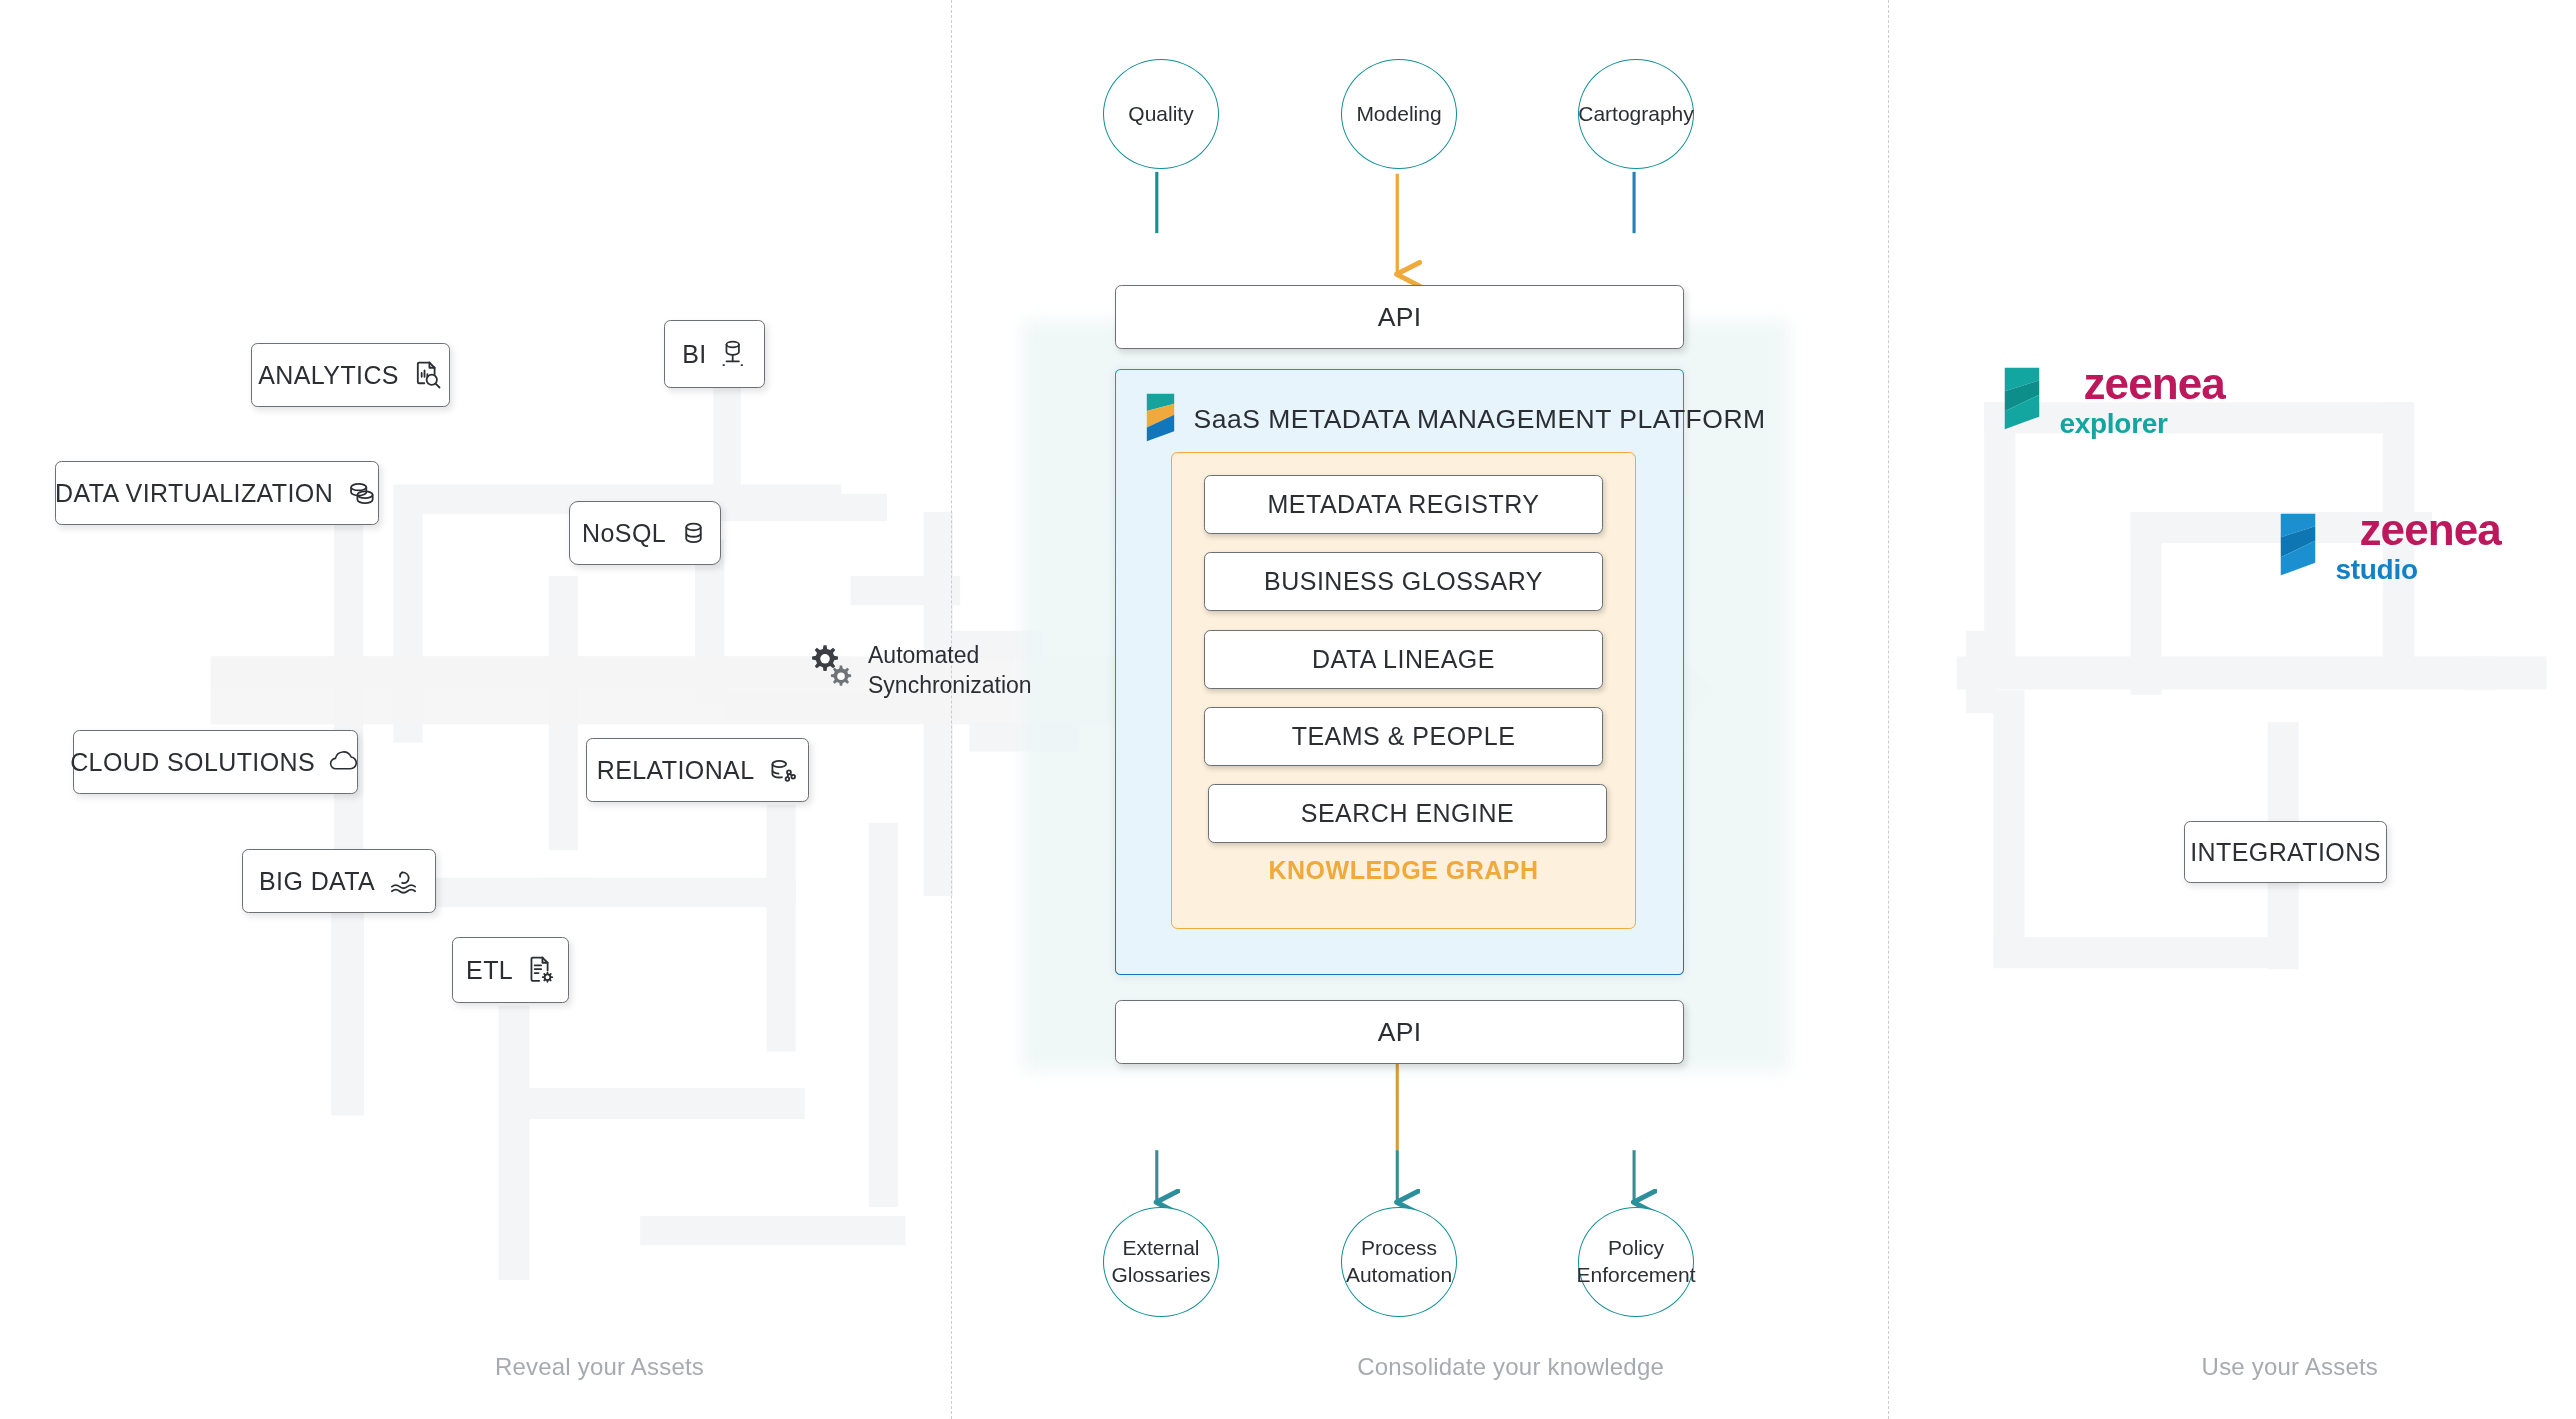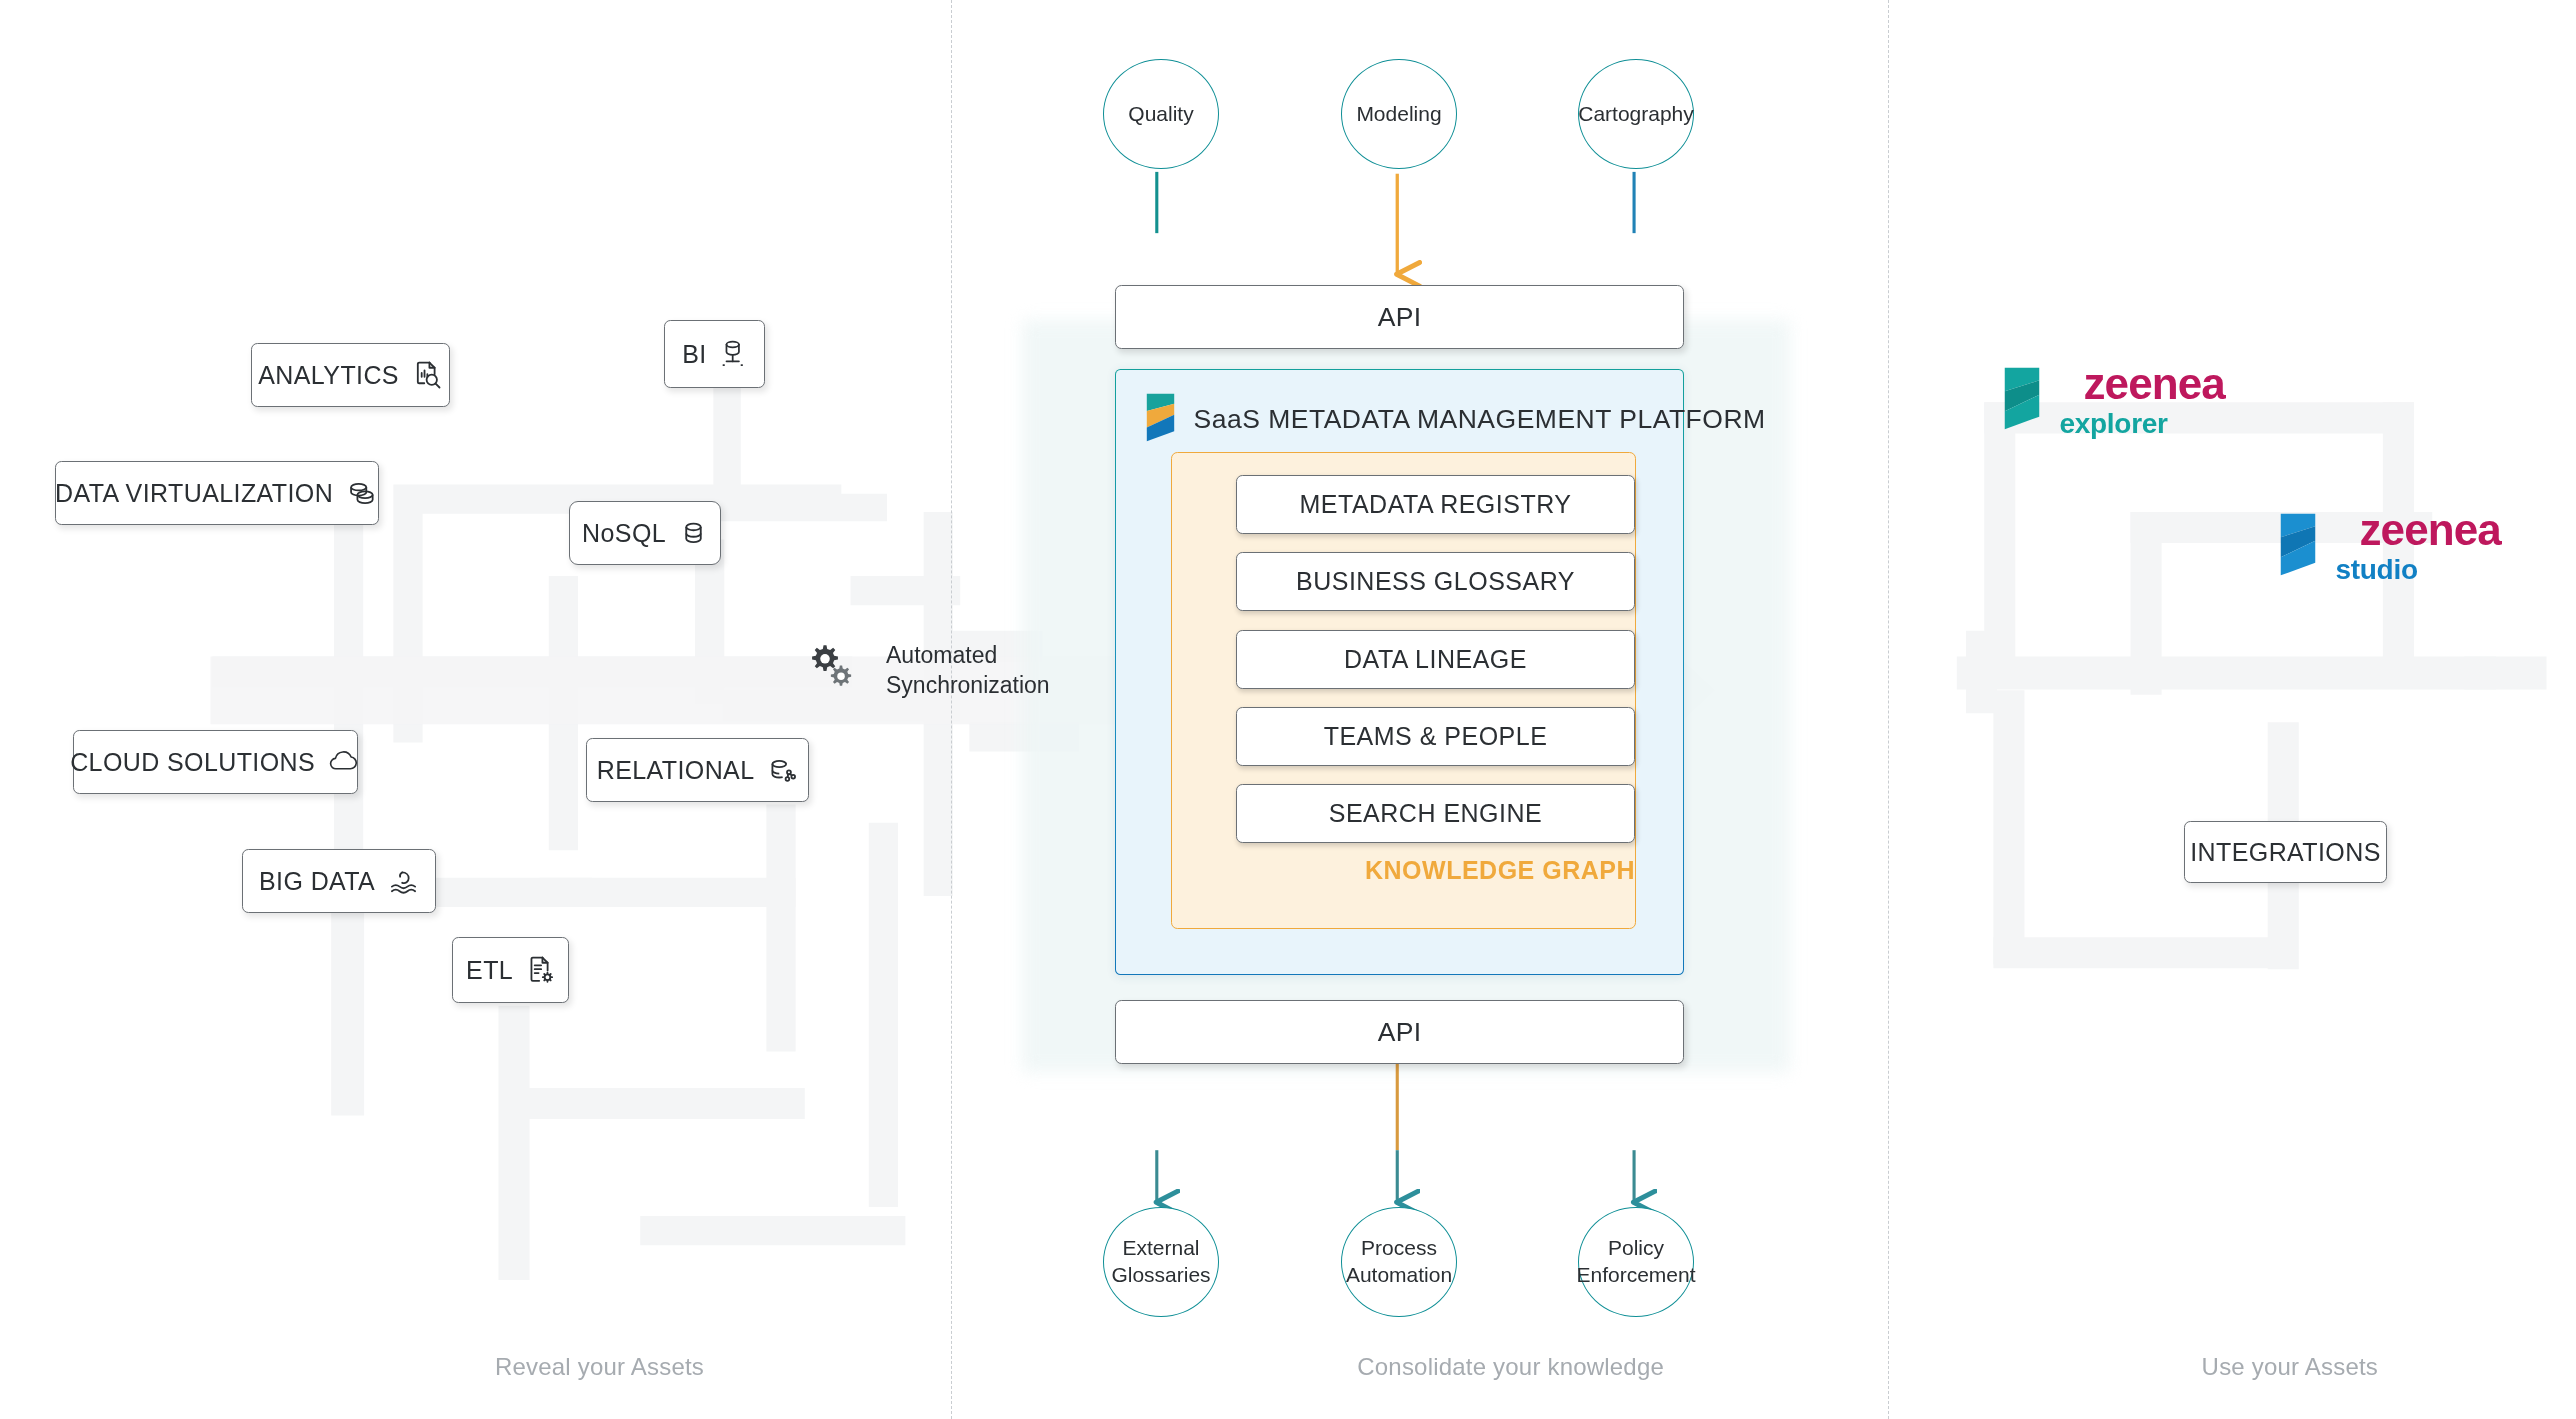--- a/index.html
+++ b/index.html
@@ -63,21 +63,21 @@
   }
   .platform-title-row{
     position:absolute;display:flex;align-items:center;gap:16.5px;z-index:7;
   }
   .platform-title{
     font-size:26.5px;color:#2b2f33;letter-spacing:0.5px;white-space:nowrap;text-align:right;
   }
   .kg-box{
     position:absolute;z-index:6;
     background:#fdf1dd;border:1.8px solid #f0a93c;border-radius:6.4px;
-    display:flex;flex-direction:column;align-items:flex-end;
+    display:flex;flex-direction:column;align-items:center;
     box-sizing:border-box;
   }
   .kg-item{
     background:#fff;border:1.8px solid #6b7075;border-radius:6.4px;
     box-shadow:1.8px 2.7px 5.5px rgba(0,0,0,.16);
     display:flex;align-items:center;justify-content:center;
     font-size:25px;color:#2b2f33;letter-spacing:0.5px;box-sizing:border-box;
   }
   .kg-label{
     font-size:25px;color:#f0a93c;letter-spacing:0.5px;font-weight:600;
@@ -87,21 +87,21 @@
   .node-circle{
     position:absolute;z-index:6;
     border:1.8px solid #0f8f96;border-radius:50%;
     background:#fff;
     display:flex;align-items:center;justify-content:center;
     text-align:center;line-height:1.28;
     font-size:21px;color:#2b2f33;
   }
 
   
-  .sync-wrap{position:absolute;z-index:7;display:flex;align-items:center;gap:28px;}
+  .sync-wrap{position:absolute;z-index:7;display:flex;align-items:center;gap:10px;}
   .sync-text{
     font-size:23px;color:#2b2f33;line-height:1.32;white-space:pre-line;
   }
 
   
   .logo{position:absolute;z-index:6;display:flex;align-items:center;gap:16.5px;}
   .logo-text{display:flex;flex-direction:column;line-height:1;}
   .logo-word{
     font-size:44px;font-weight:700;color:#be185d;letter-spacing:-0.9px;margin-left:24px;
   }

